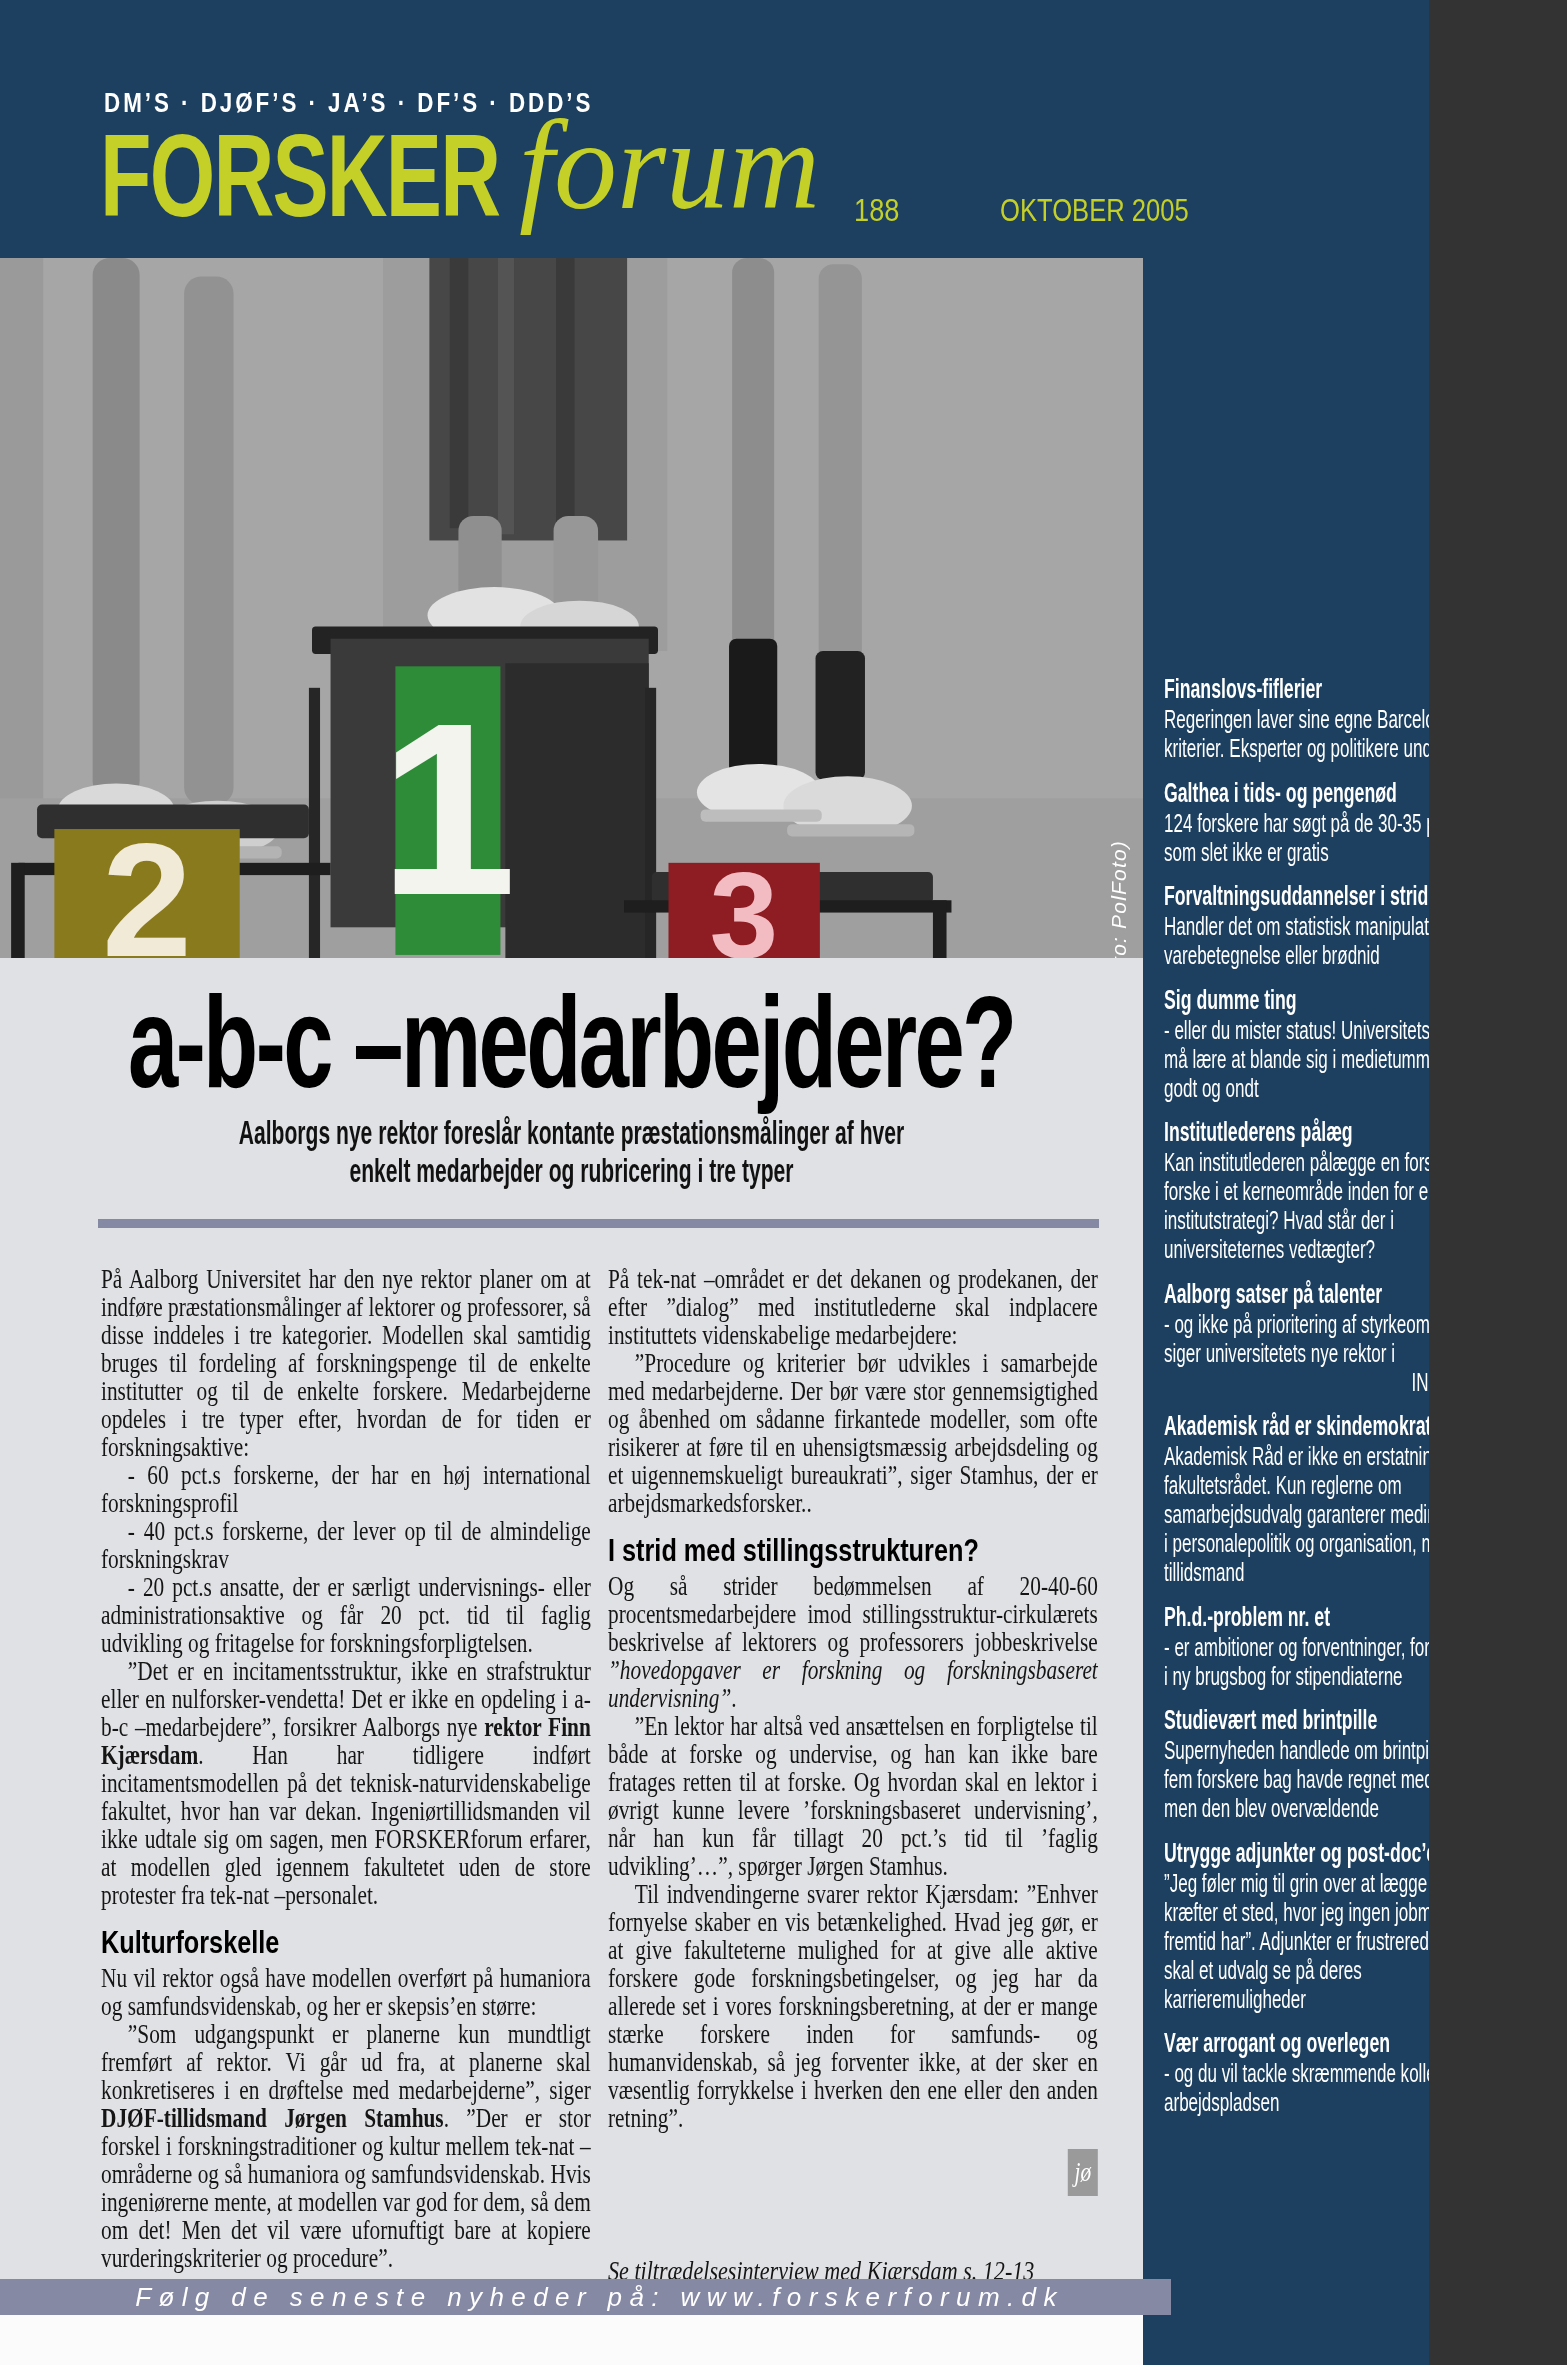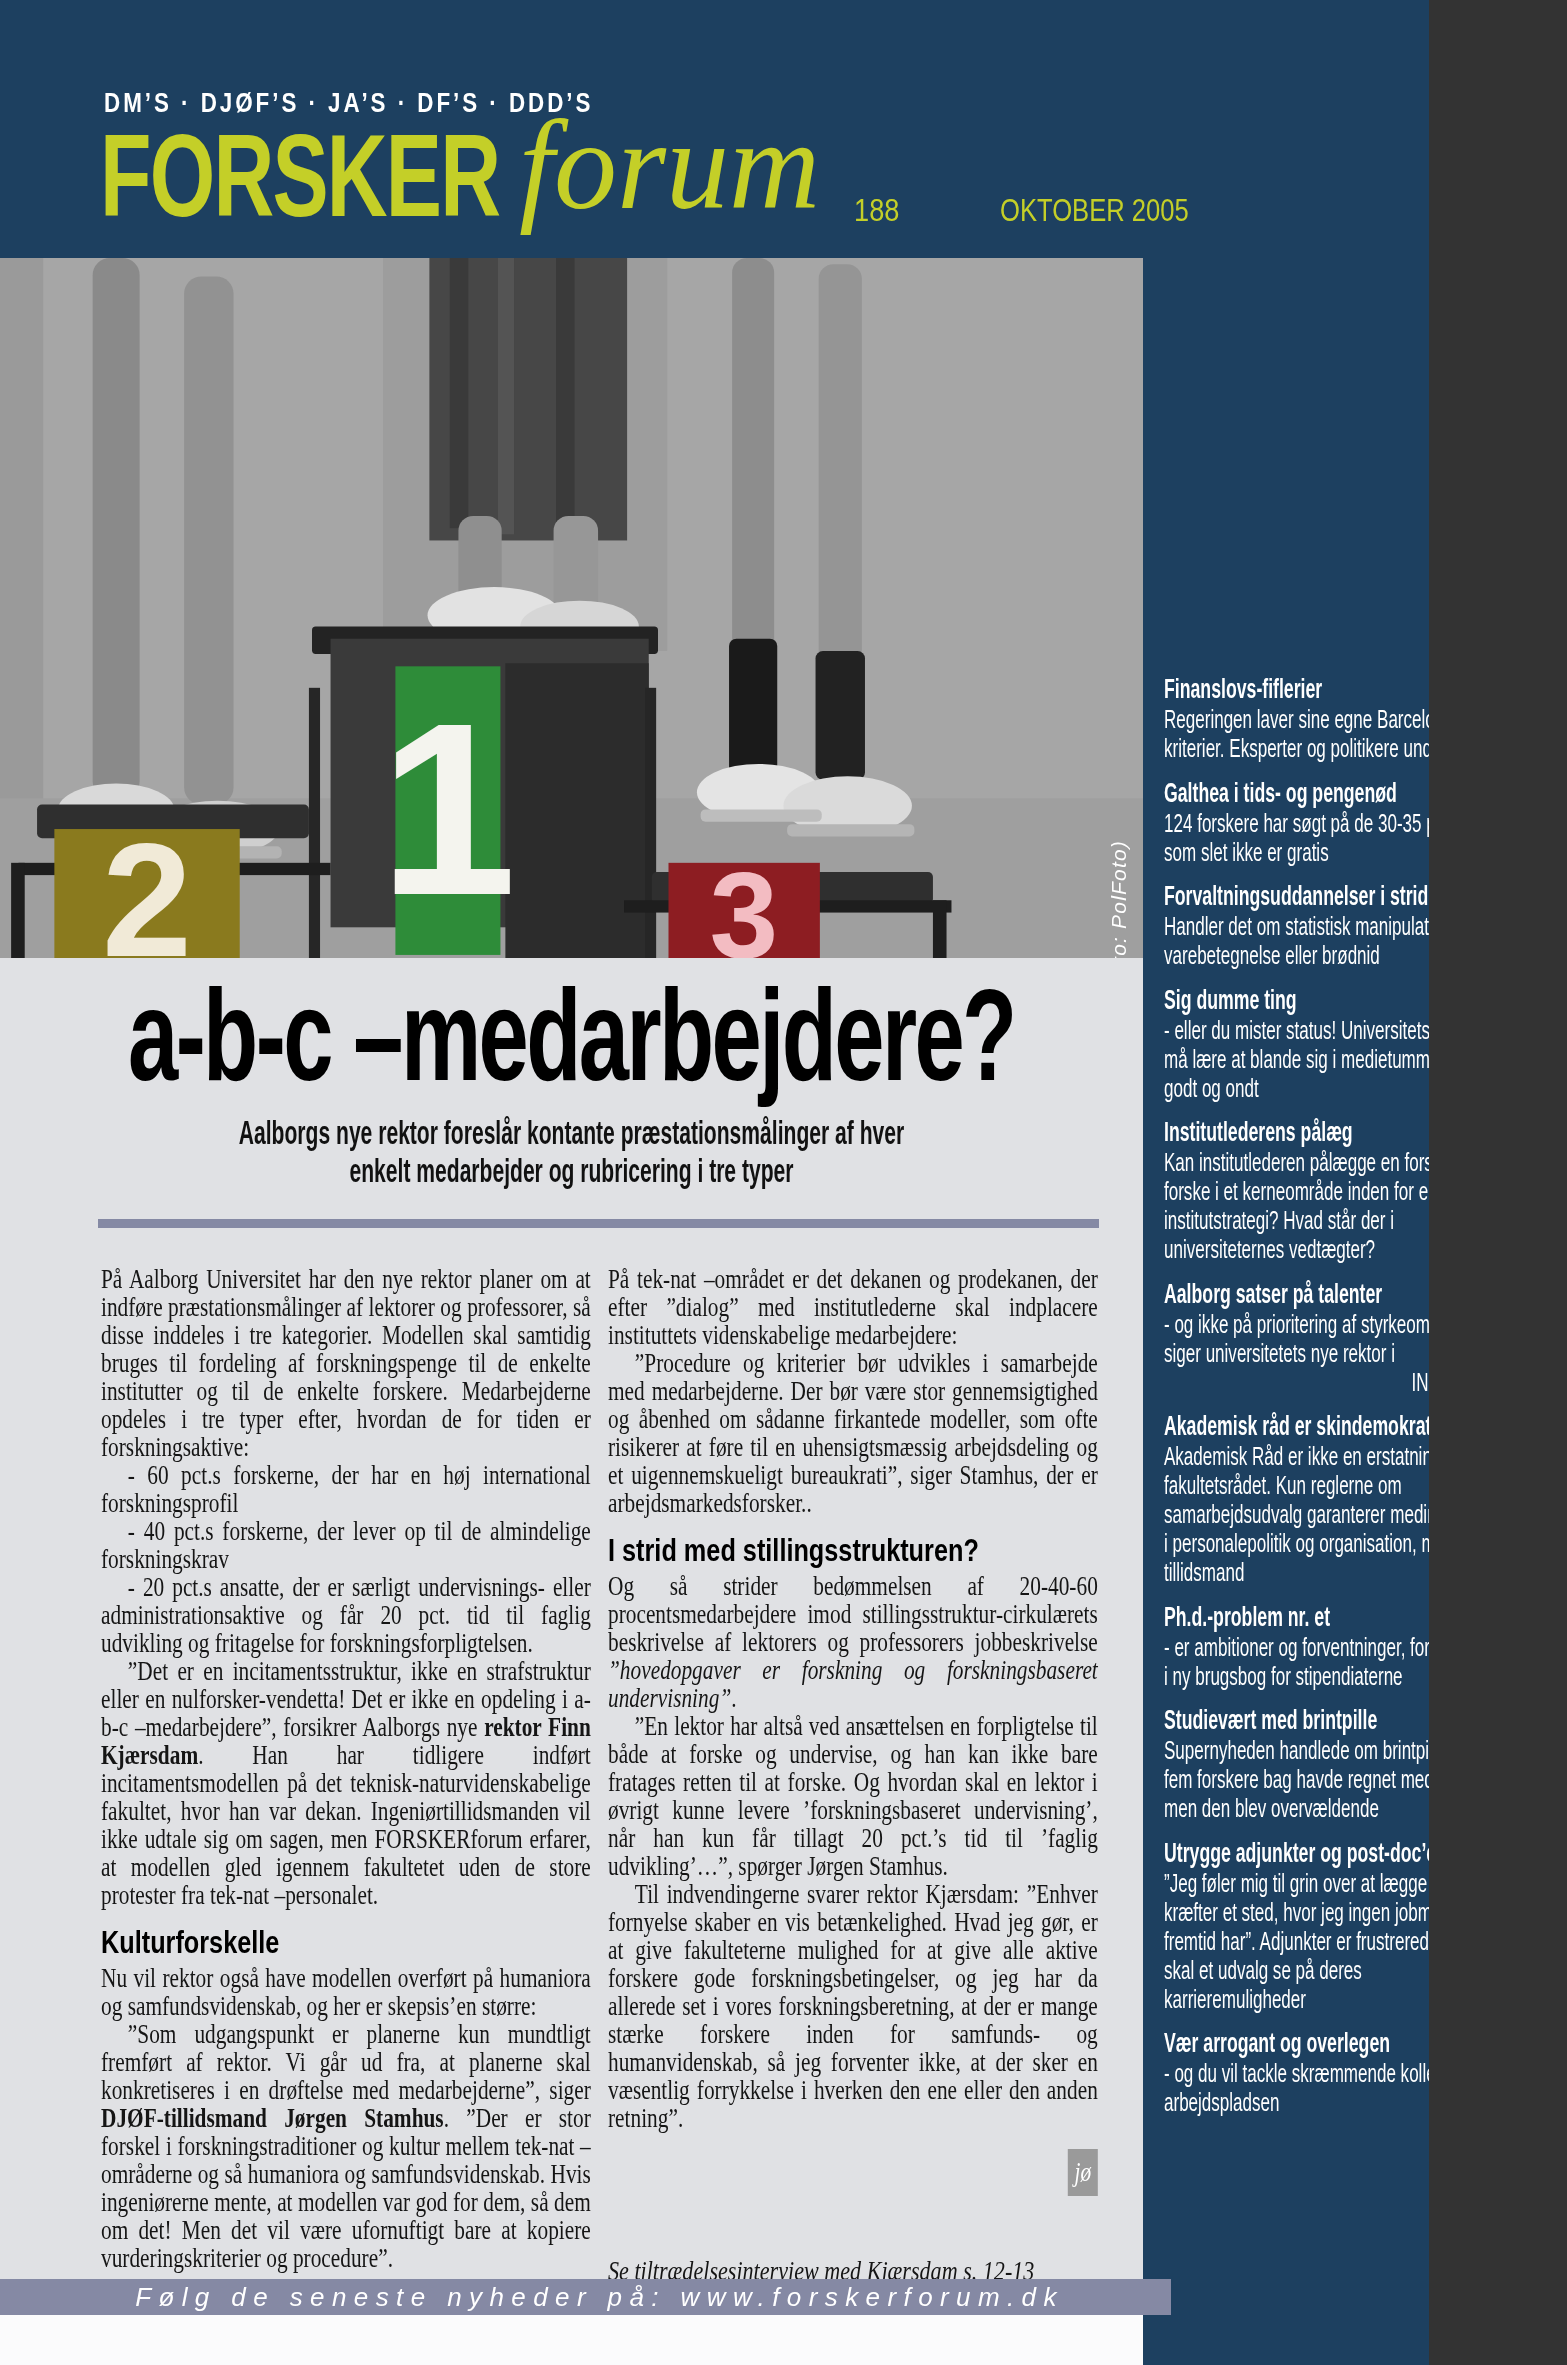--- a/index.html
+++ b/index.html
@@ -27,21 +27,21 @@
   .toc{left:1164px;top:673px;width:522px;transform:scaleX(.655);transform-origin:left top;color:#fff;}
   .toc-item{margin-bottom:13.5px;}
   .toc-title-row{display:flex;justify-content:space-between;align-items:baseline;
                  font-weight:bold;font-size:27px;line-height:32px;}
   .toc-page{margin-left:12.3px;white-space:nowrap;}
   .toc-desc{font-size:26px;line-height:29px;}
   .toc-extra{font-size:26px;line-height:29px;text-align:right;}
 
   
   .content{left:0;top:958px;width:1143px;height:1321px;background:#e0e1e4;}
-  .hl-wrap{position:absolute;left:0;top:13px;width:100%;display:flex;justify-content:center;}
+  .hl-wrap{position:absolute;left:0;top:20px;width:100%;display:flex;justify-content:center;}
   .headline{font-weight:700;font-size:129px;line-height:129px;letter-spacing:-3.7px;color:#000;
             transform:scaleX(.7);white-space:nowrap;}
   .sub-wrap{position:absolute;left:0;top:155px;width:100%;display:flex;justify-content:center;}
   .subtitle{width:1302px;text-align:center;font-weight:700;font-size:34px;line-height:38px;color:#111;
             transform:scaleX(.62);}
   .rule{position:absolute;left:98px;top:261px;width:1001px;height:8.6px;background:#8589a4;}
 
   .col{position:absolute;top:307px;width:620px;transform:scaleX(.79);transform-origin:left top;
        font-family:"Liberation Serif",serif;font-size:27px;line-height:28px;color:#151515;
        text-align:justify;}

